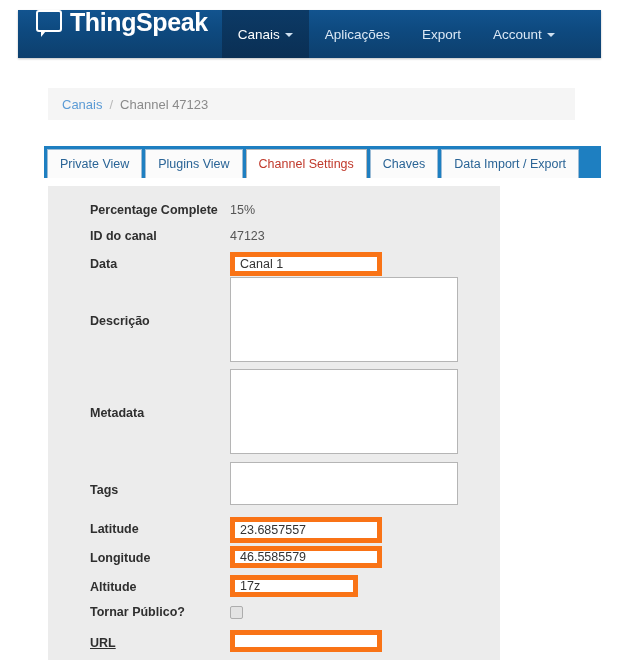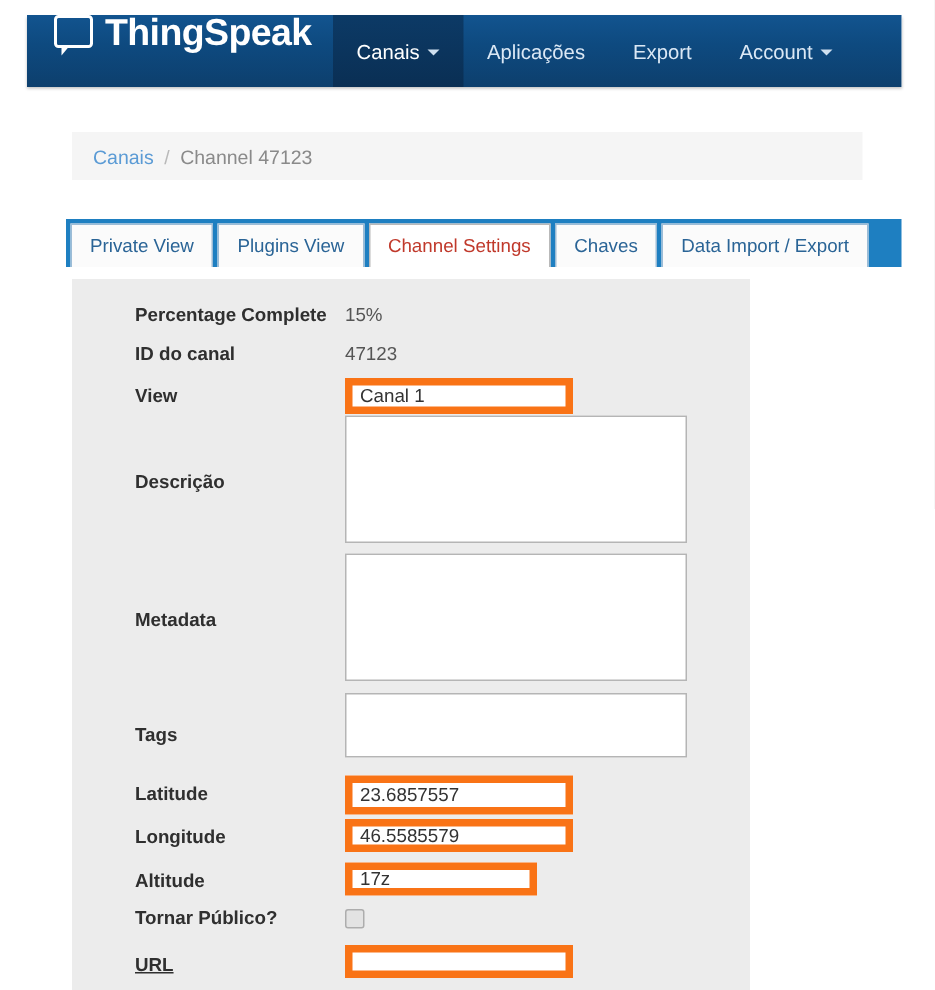--- a/index.html
+++ b/index.html
@@ -266,21 +266,21 @@
     <div class="flabel">Percentage Complete</div>
     <div class="fvalue-static">15%</div>
   </div>
 
   <div class="frow" style="top:44px;">
     <div class="flabel">ID do canal</div>
     <div class="fvalue-static">47123</div>
   </div>
 
   <div class="frow" style="top:66px;">
-    <div class="flabel" style="padding-top:6px;">View</div>
+    <div class="flabel" style="padding-top:6px;">Data</div>
     <input class="txtinput" style="width: 152px; height: 24px;" value="Canal 1">
   </div>
 
   <div class="frow" style="top:91px;">
     <div class="flabel" style="padding-top:38px;">Descrição</div>
     <textarea class="txtarea" style="width: 228px; height: 85px;"></textarea>
   </div>
 
   <div class="frow" style="top:183px;">
     <div class="flabel" style="padding-top:38px;">Metadata</div>

